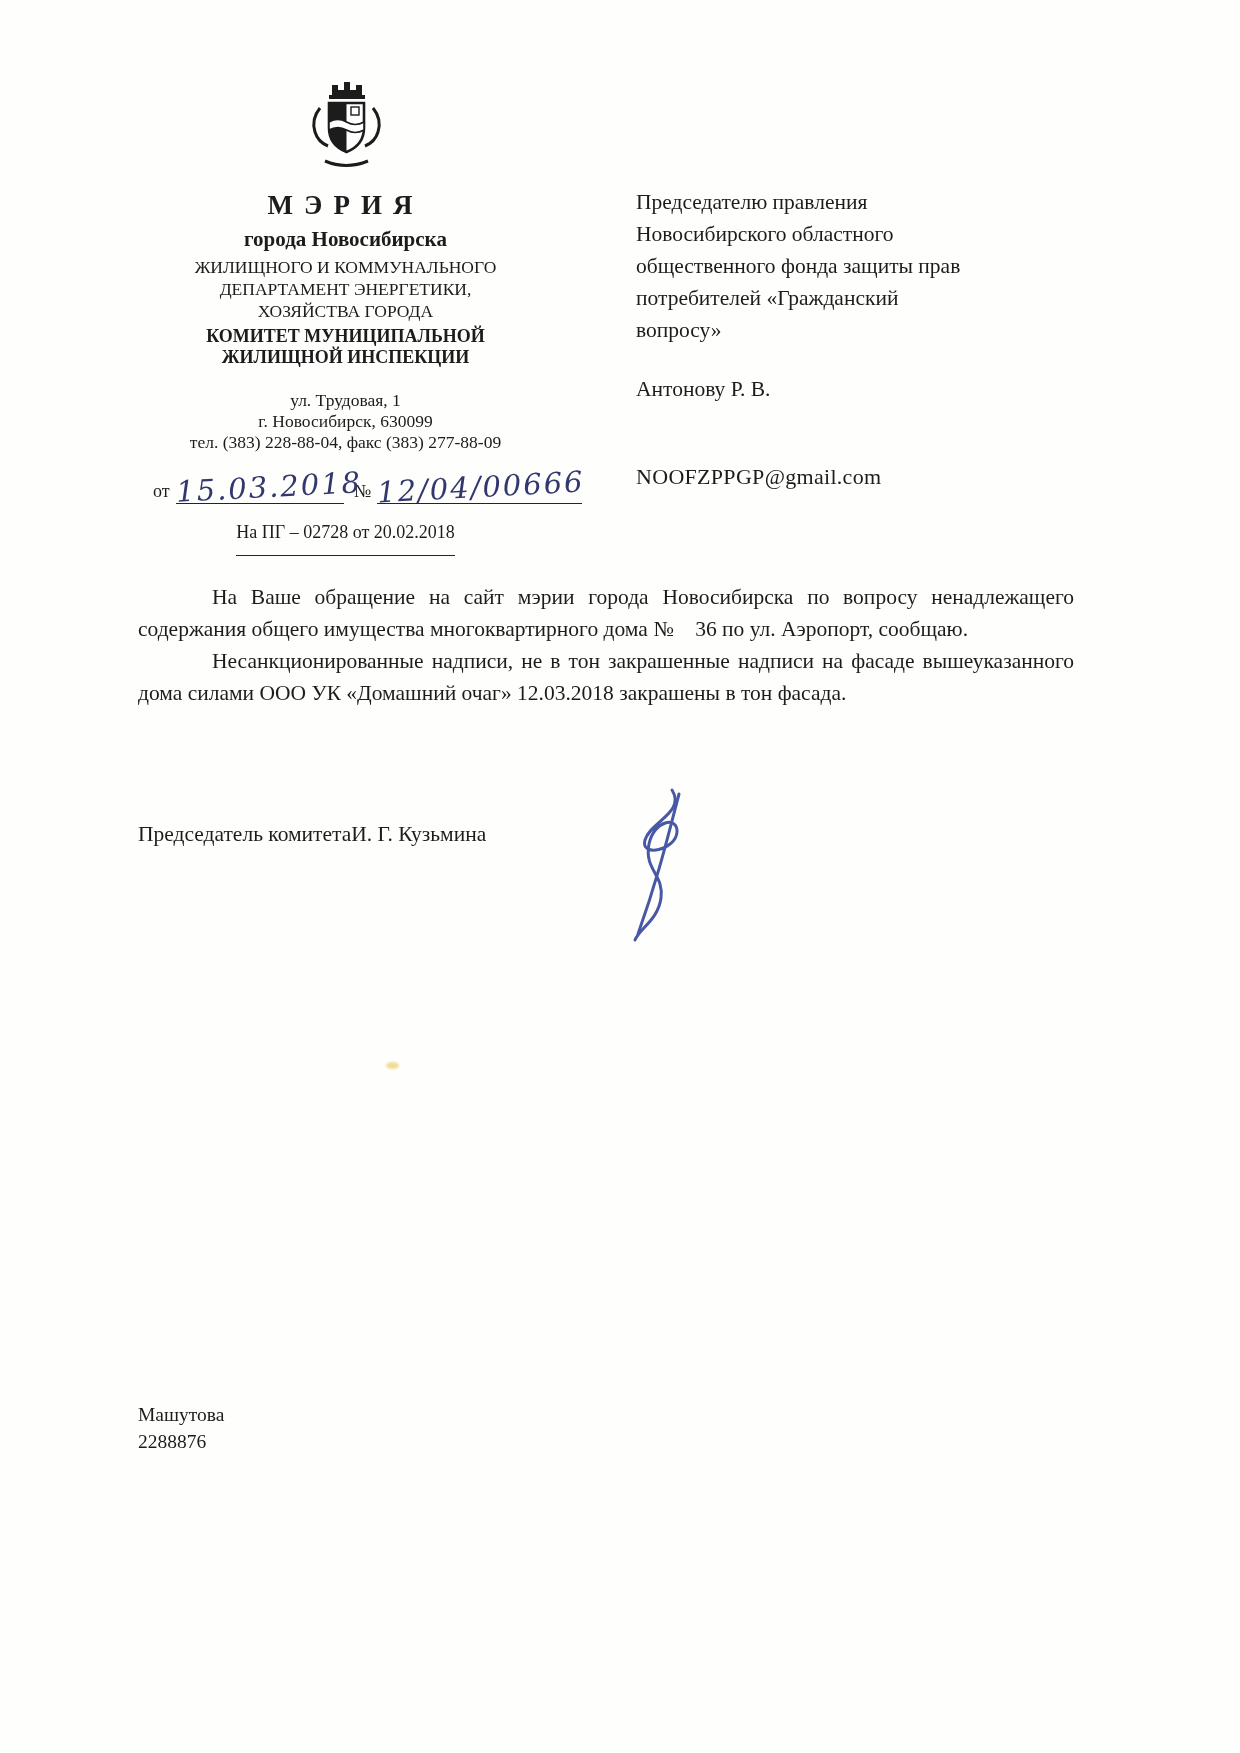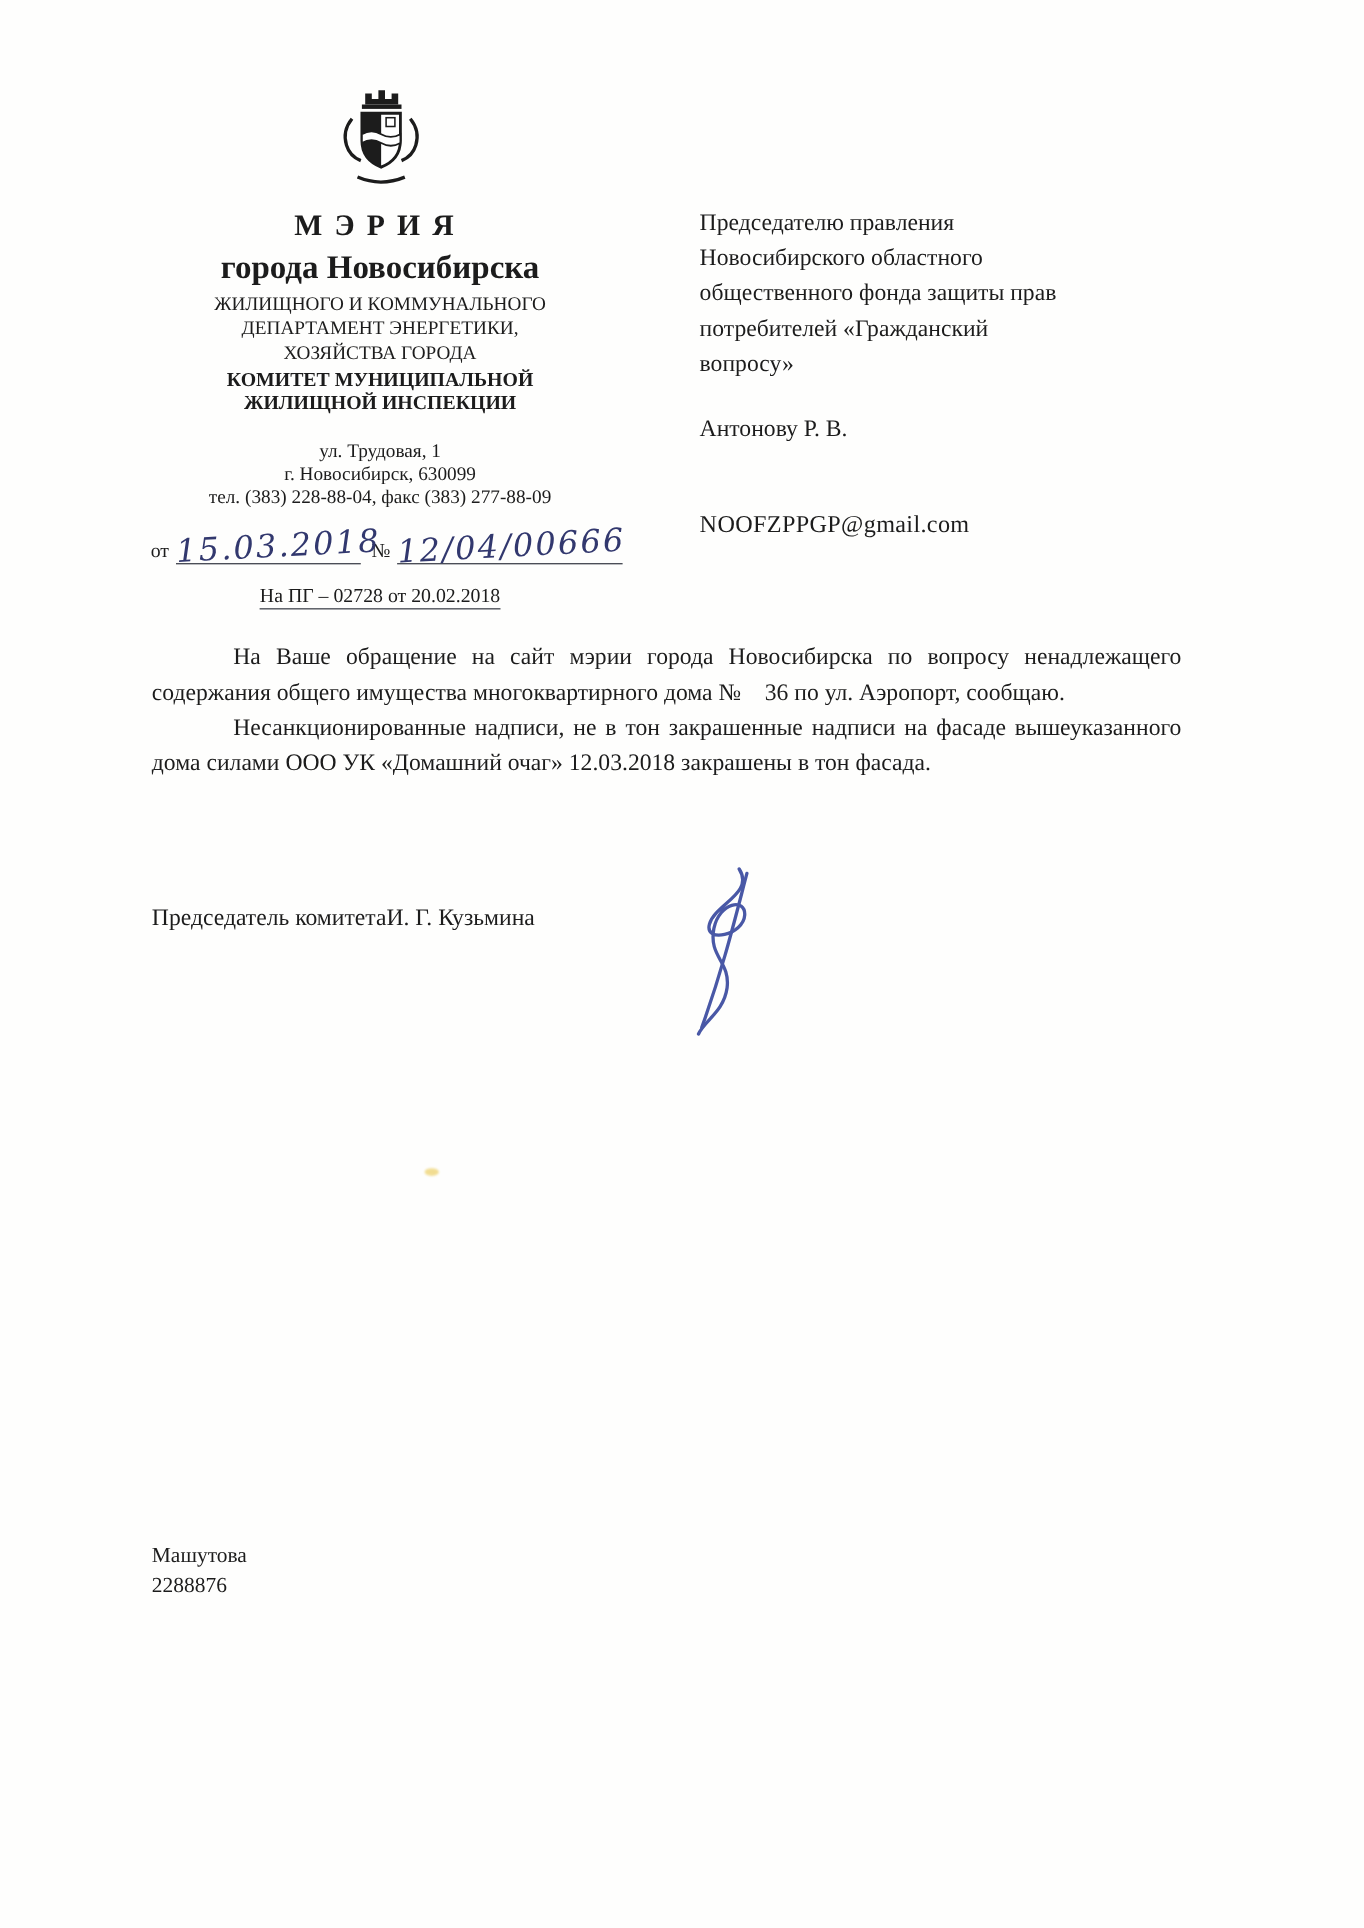--- a/index.html
+++ b/index.html
@@ -27,21 +27,21 @@
     text-align: center;
   }
   .emblem-wrap { height: 100px; margin-bottom: 12px; }
   .org-name-1 {
     font-size: 27px;
     font-weight: bold;
     letter-spacing: 11px;
     margin-top: 4px;
   }
   .org-name-2 {
-    font-size: 30px;
+    font-size: 21px;
     font-weight: bold;
     margin-top: 6px;
   }
   .dept-line {
     font-size: 17.5px;
     line-height: 21px;
     margin-top: 1px;
   }
   .dept-block { margin-top: 5px; }
   .committee-block { margin-top: 4px; }
@@ -56,21 +56,21 @@
     line-height: 21px;
   }
   .date-row {
     margin-top: 16px;
     display: flex;
     align-items: flex-end;
     justify-content: flex-start;
     text-align: left;
     font-size: 18px;
     width: 460px;
-    margin-left: 4px;
+    margin-left: 20px;
   }
   .date-row .lbl { padding: 0 6px 2px 0; }
   .date-row .lbl-num { padding: 0 6px 2px 10px; }
   .blank {
     display: inline-block;
     border-bottom: 1.6px solid #20242e;
     text-align: center;
     position: relative;
   }
   .blank-date  { width: 168px; }
@@ -85,21 +85,21 @@
     transform: rotate(-3deg) translateY(1px);
     white-space: nowrap;
   }
   .ref-line {
     margin-top: 18px;
     font-size: 18px;
     text-align: center;
   }
   .ref-line span {
     border-bottom: 1.4px solid #20242e;
-    padding-bottom: 2px;
+    padding-bottom: 13px;
   }
 
   
   .recipient {
     position: absolute;
     left: 636px;
     top: 186px;
     width: 440px;
     text-align: left;
   }

